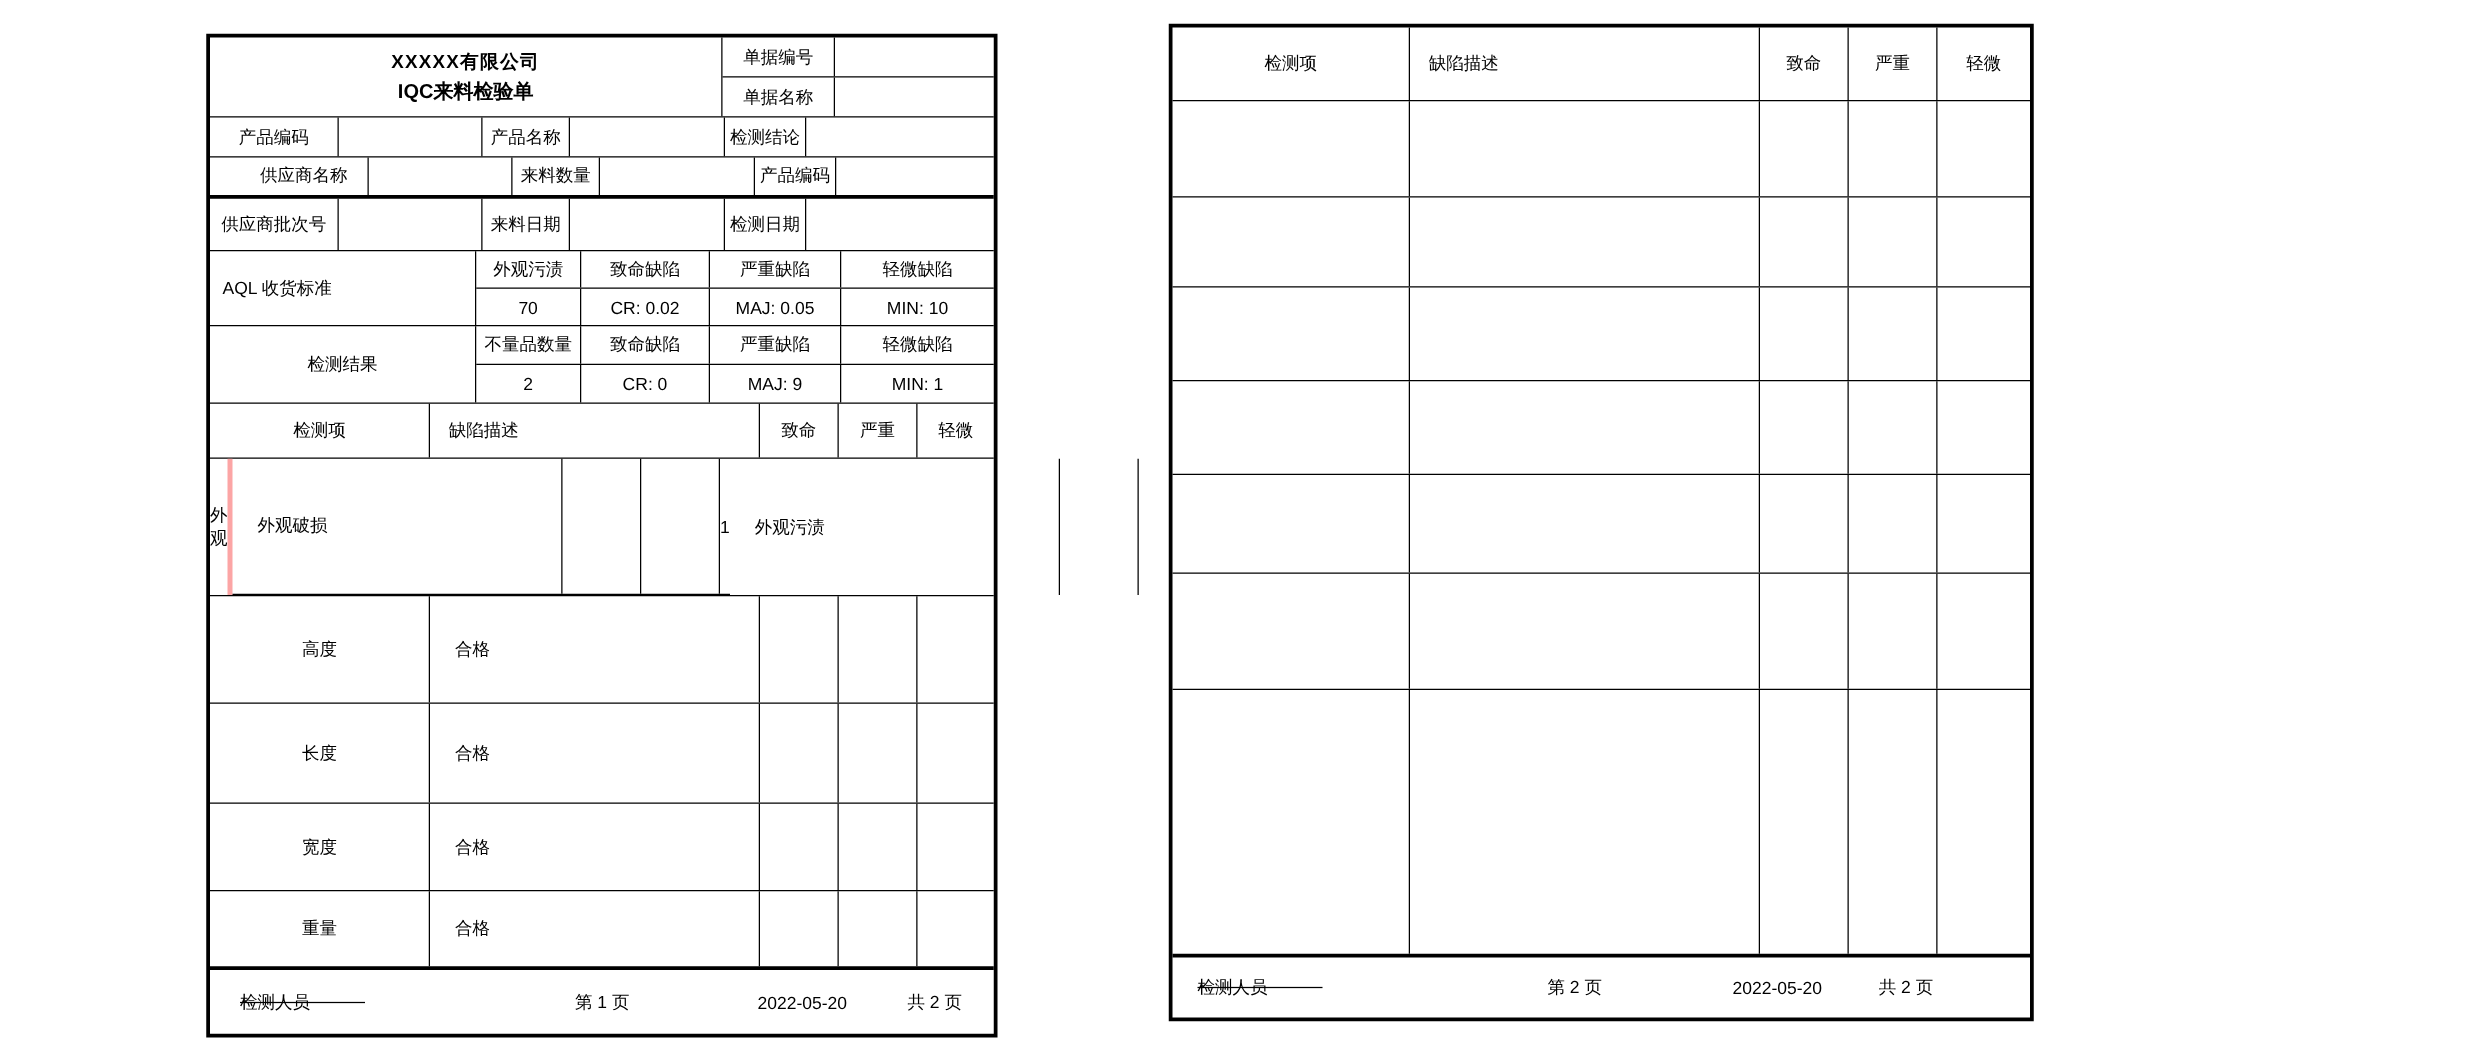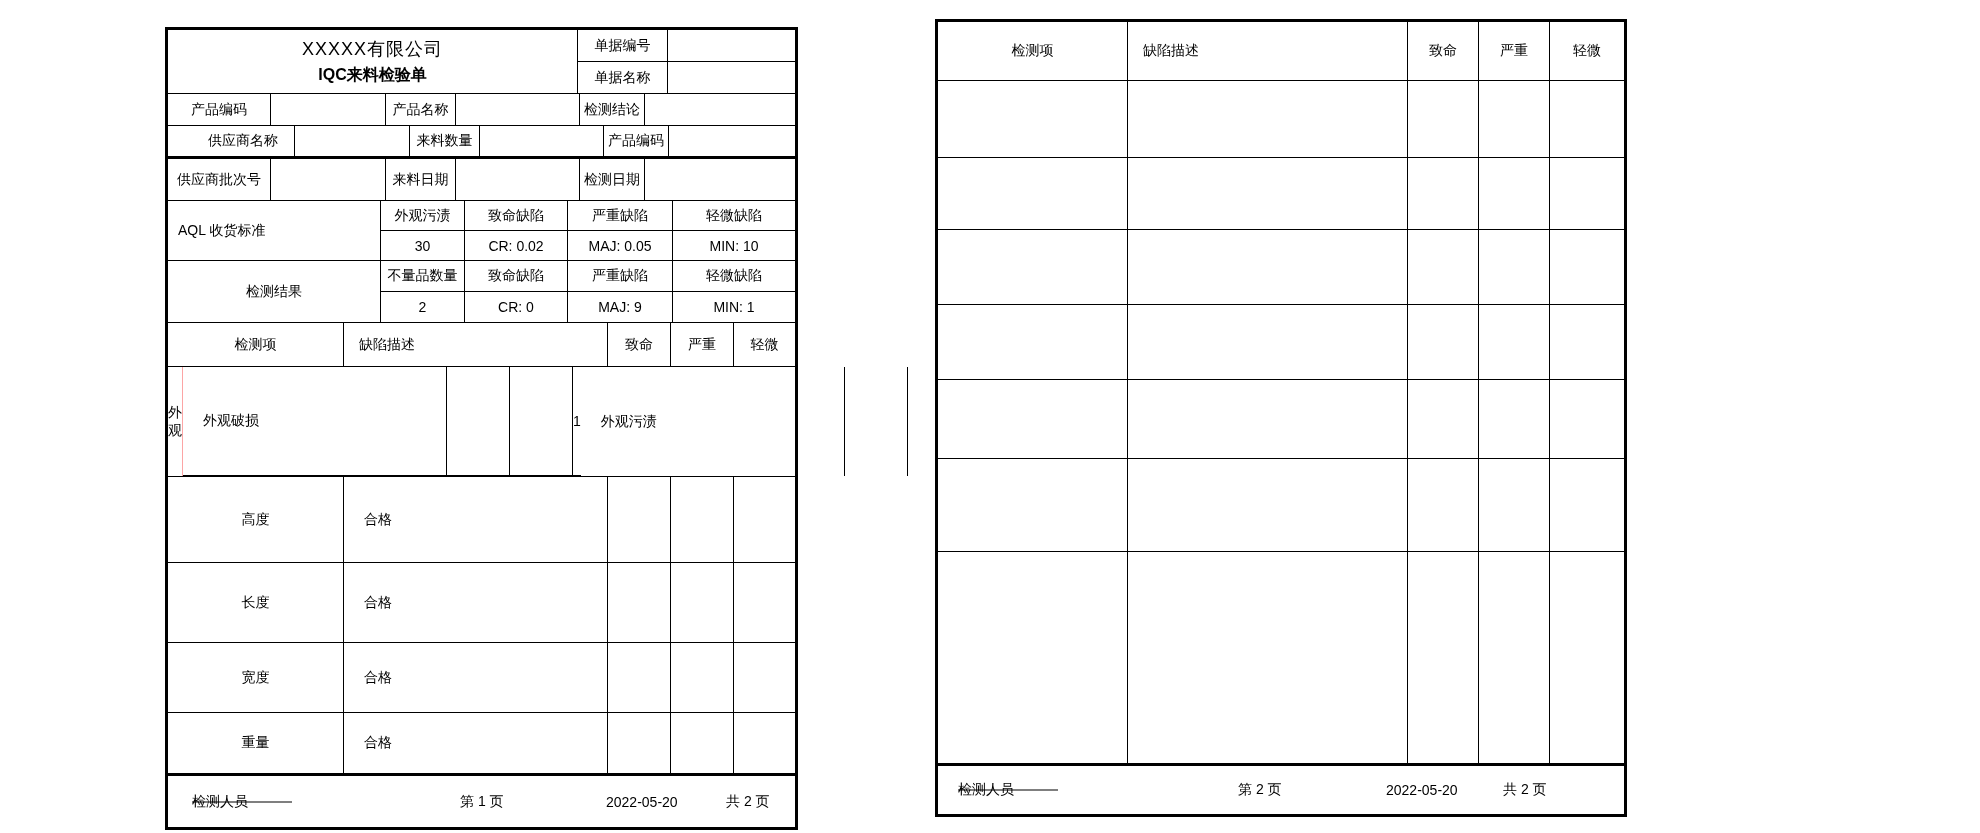--- a/index.html
+++ b/index.html
@@ -14,21 +14,21 @@
   #page2 { left:935px; top:19px;  width:692px; height:798px; }
 
   .row { display:flex; border-bottom:1px solid #000; flex-shrink:0; }
   .cell { display:flex; align-items:center; border-right:1px solid #000; overflow:hidden; }
   .cell:last-child { border-right:none; }
   .center { justify-content:center; text-align:center; }
 
   
   .p1-header { height:64px; }
   .title-cell { width:410px; flex-direction:column; justify-content:center; gap:4px; }
-  .company { font-weight:normal; font-size:18px; letter-spacing:1px; }
+  .company { font-weight:bold; font-size:15px; letter-spacing:1px; }
   .form-title { font-weight:bold; font-size:16px; }
   .docbox { flex:1; display:flex; flex-direction:column; }
   .docrow { flex:1; display:flex; }
   .docrow:first-child { border-bottom:1px solid #000; }
   .doclabel { width:90px; display:flex; align-items:center; justify-content:center; border-right:1px solid #000; }
   .docvalue { flex:1; display:flex; align-items:center; padding-left:6px; }
 
   
   .info-row { height:32px; }
   .info-row.thickline { height:33px; border-bottom:3px solid #000;padding-left:24px; }
@@ -47,21 +47,21 @@
   .sec-sub:first-child { border-bottom:1px solid #000; }
   .sc1 { width:84px; } .sc2 { width:103px; } .sc3 { width:105px; } .sc4 { flex:1; }
 
   
   .th-row { height:44px; font-size:14px; }
   .t1 { width:176px; } .t2 { width:264px; } .t3 { width:63px; } .t4 { width:63px; } .t5 { flex:1; }
   .p2 .t1 { width:190px; } .p2 .t2 { width:280px; } .p2 .t3 { width:71px; } .p2 .t4 { width:71px; }
   .desc-h { padding-left:15px; }
   .desc { padding-left:20px; }
   .group-row { display:flex; border-bottom:1px solid #000; flex-shrink:0; height:110px; }
-  .group-item { width:176px; display:flex; align-items:center; justify-content:center; border-right:1px solid #fca5a5; }
+  .group-item { width:176px; display:flex; align-items:center; justify-content:center; border-right:4px solid #fca5a5; }
   .group-sub { flex:1; display:flex; flex-direction:row; }
   .group-line { flex:1; display:flex; }
   .group-line:first-child { border-bottom:1px solid #000; }
   .gd { width:264px; } 
   .item-row-h86 { height:86px; } .item-row-h80 { height:80px; }
   .item-row-h70 { height:70px; } .item-row-h60 { height:60px; border-bottom:none; }
 
   
   .er1{height:77px;} .er2{height:72px;} .er3{height:75px;} .er4{height:75px;}
   .er5{height:79px;} .er6{height:93px;} .er7{height:211px; border-bottom:none;}
@@ -128,21 +128,21 @@
     <div class="section sec-aql">
       <div class="sec-label leftpad">AQL 收货标准</div>
       <div class="sec-grid">
         <div class="sec-sub">
           <div class="cell sc1 center">外观污渍</div>
           <div class="cell sc2 center">致命缺陷</div>
           <div class="cell sc3 center">严重缺陷</div>
           <div class="cell sc4 center">轻微缺陷</div>
         </div>
         <div class="sec-sub">
-          <div class="cell sc1 center">30</div>
+          <div class="cell sc1 center">70</div>
           <div class="cell sc2 center">CR: 0.02</div>
           <div class="cell sc3 center">MAJ: 0.05</div>
           <div class="cell sc4 center">MIN: 10</div>
         </div>
       </div>
     </div>
 
     <div class="section sec-result">
       <div class="sec-label center">检测结果</div>
       <div class="sec-grid">

